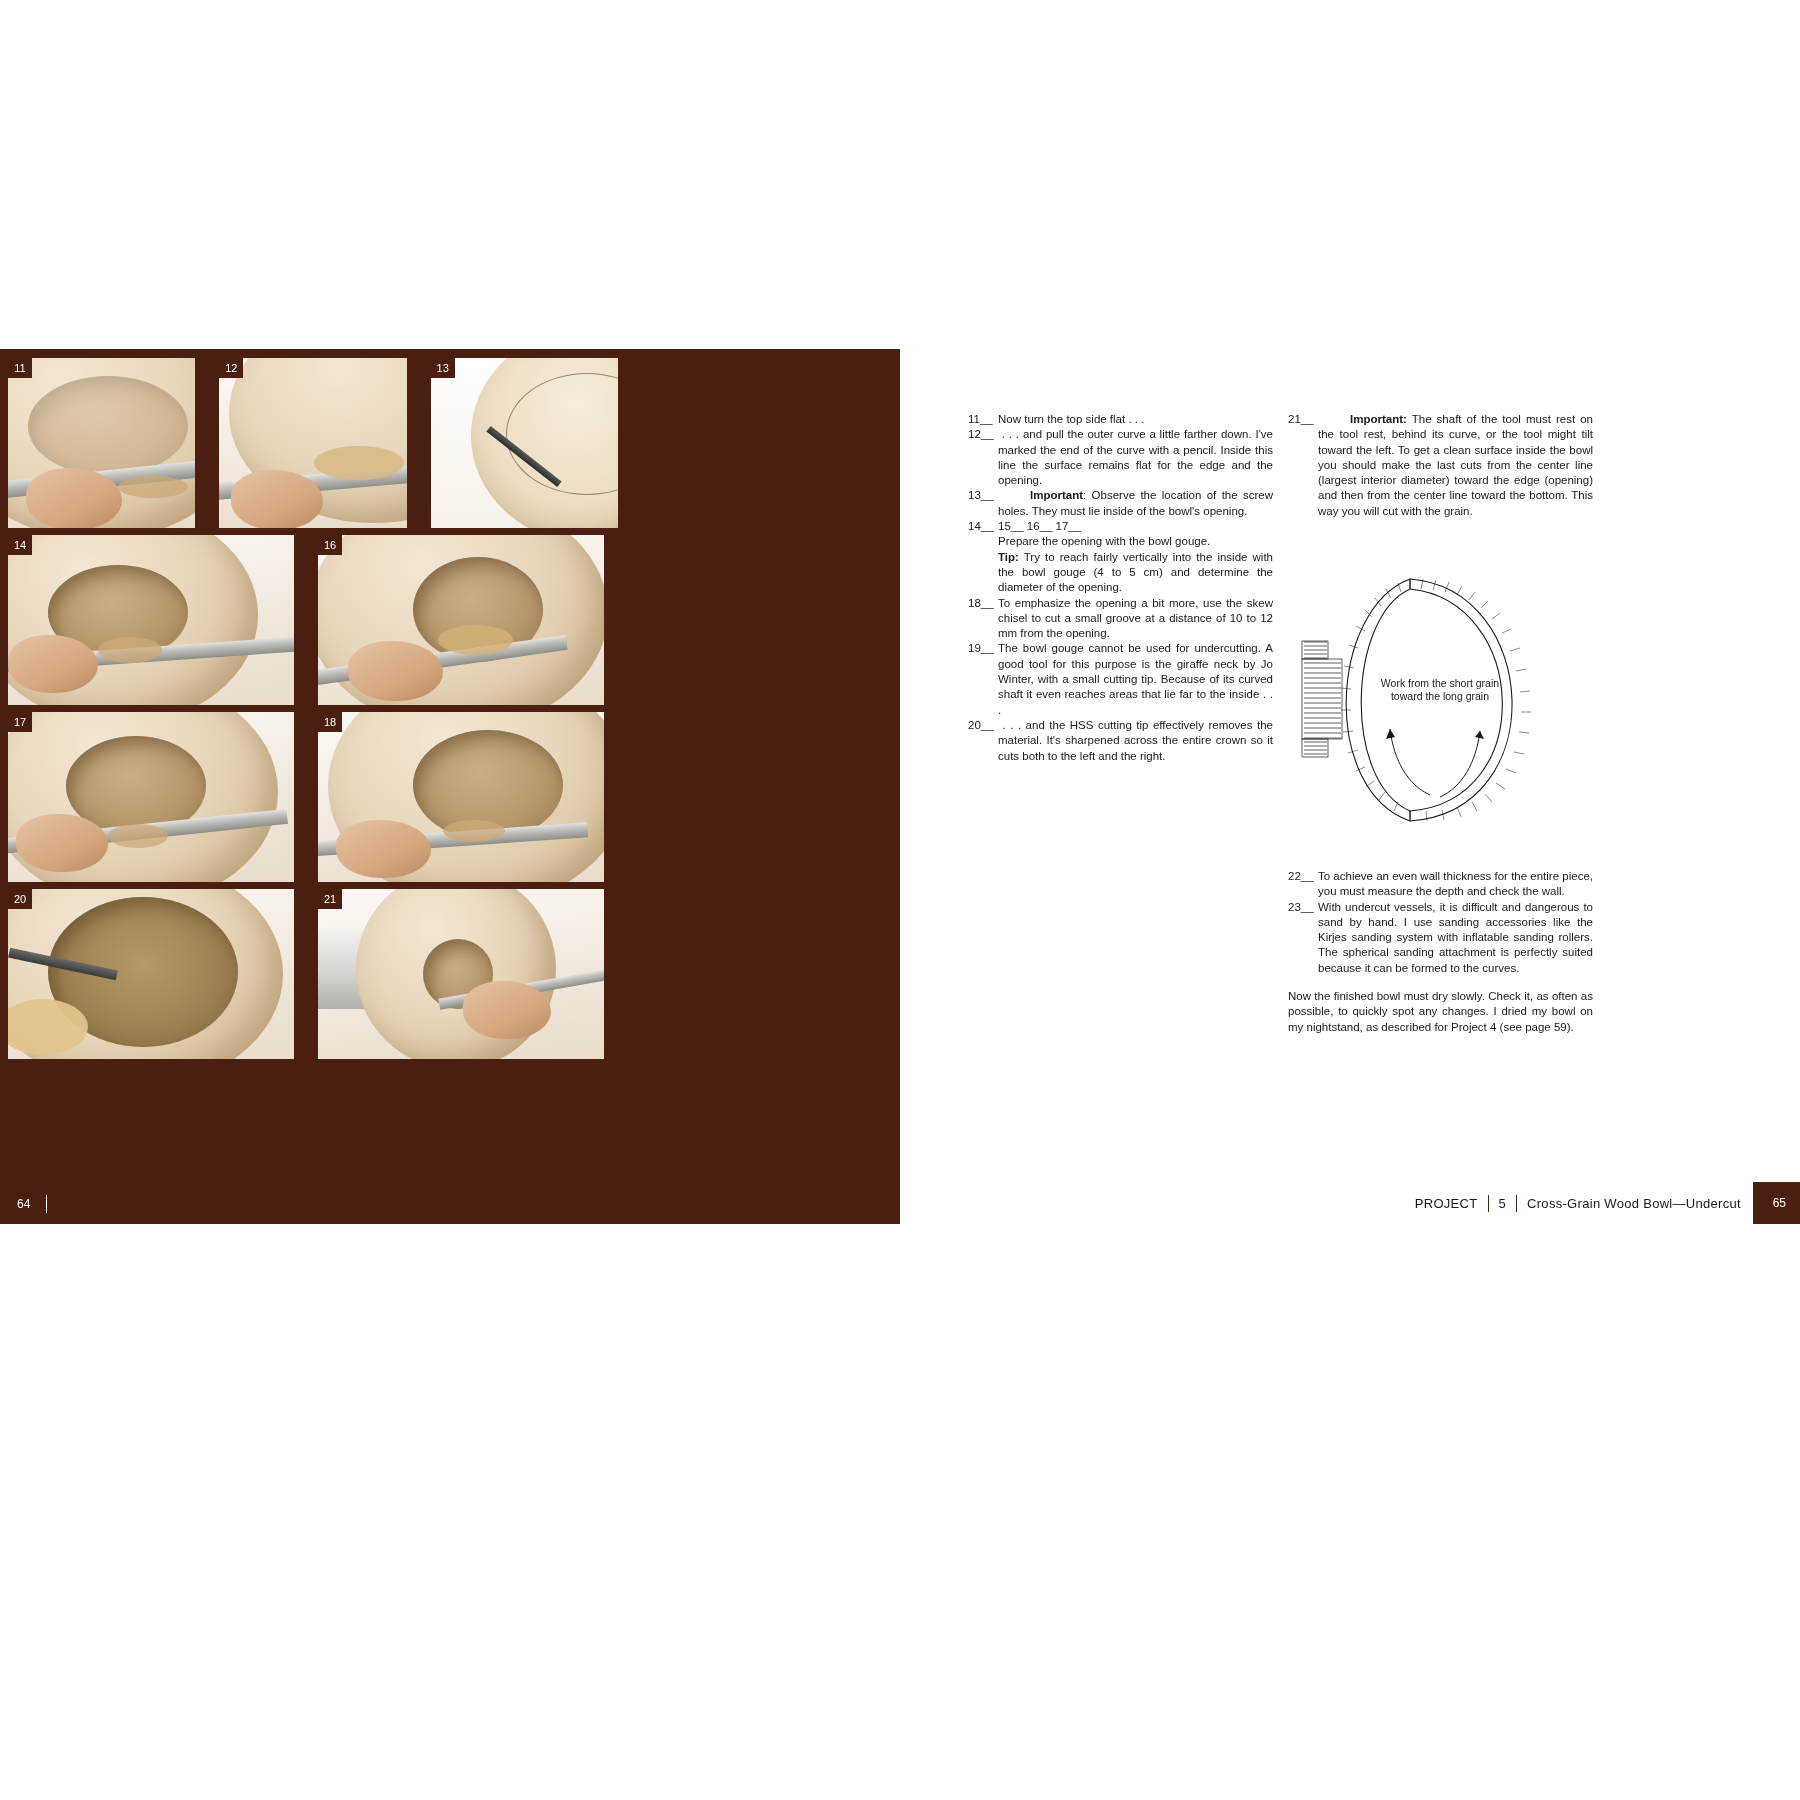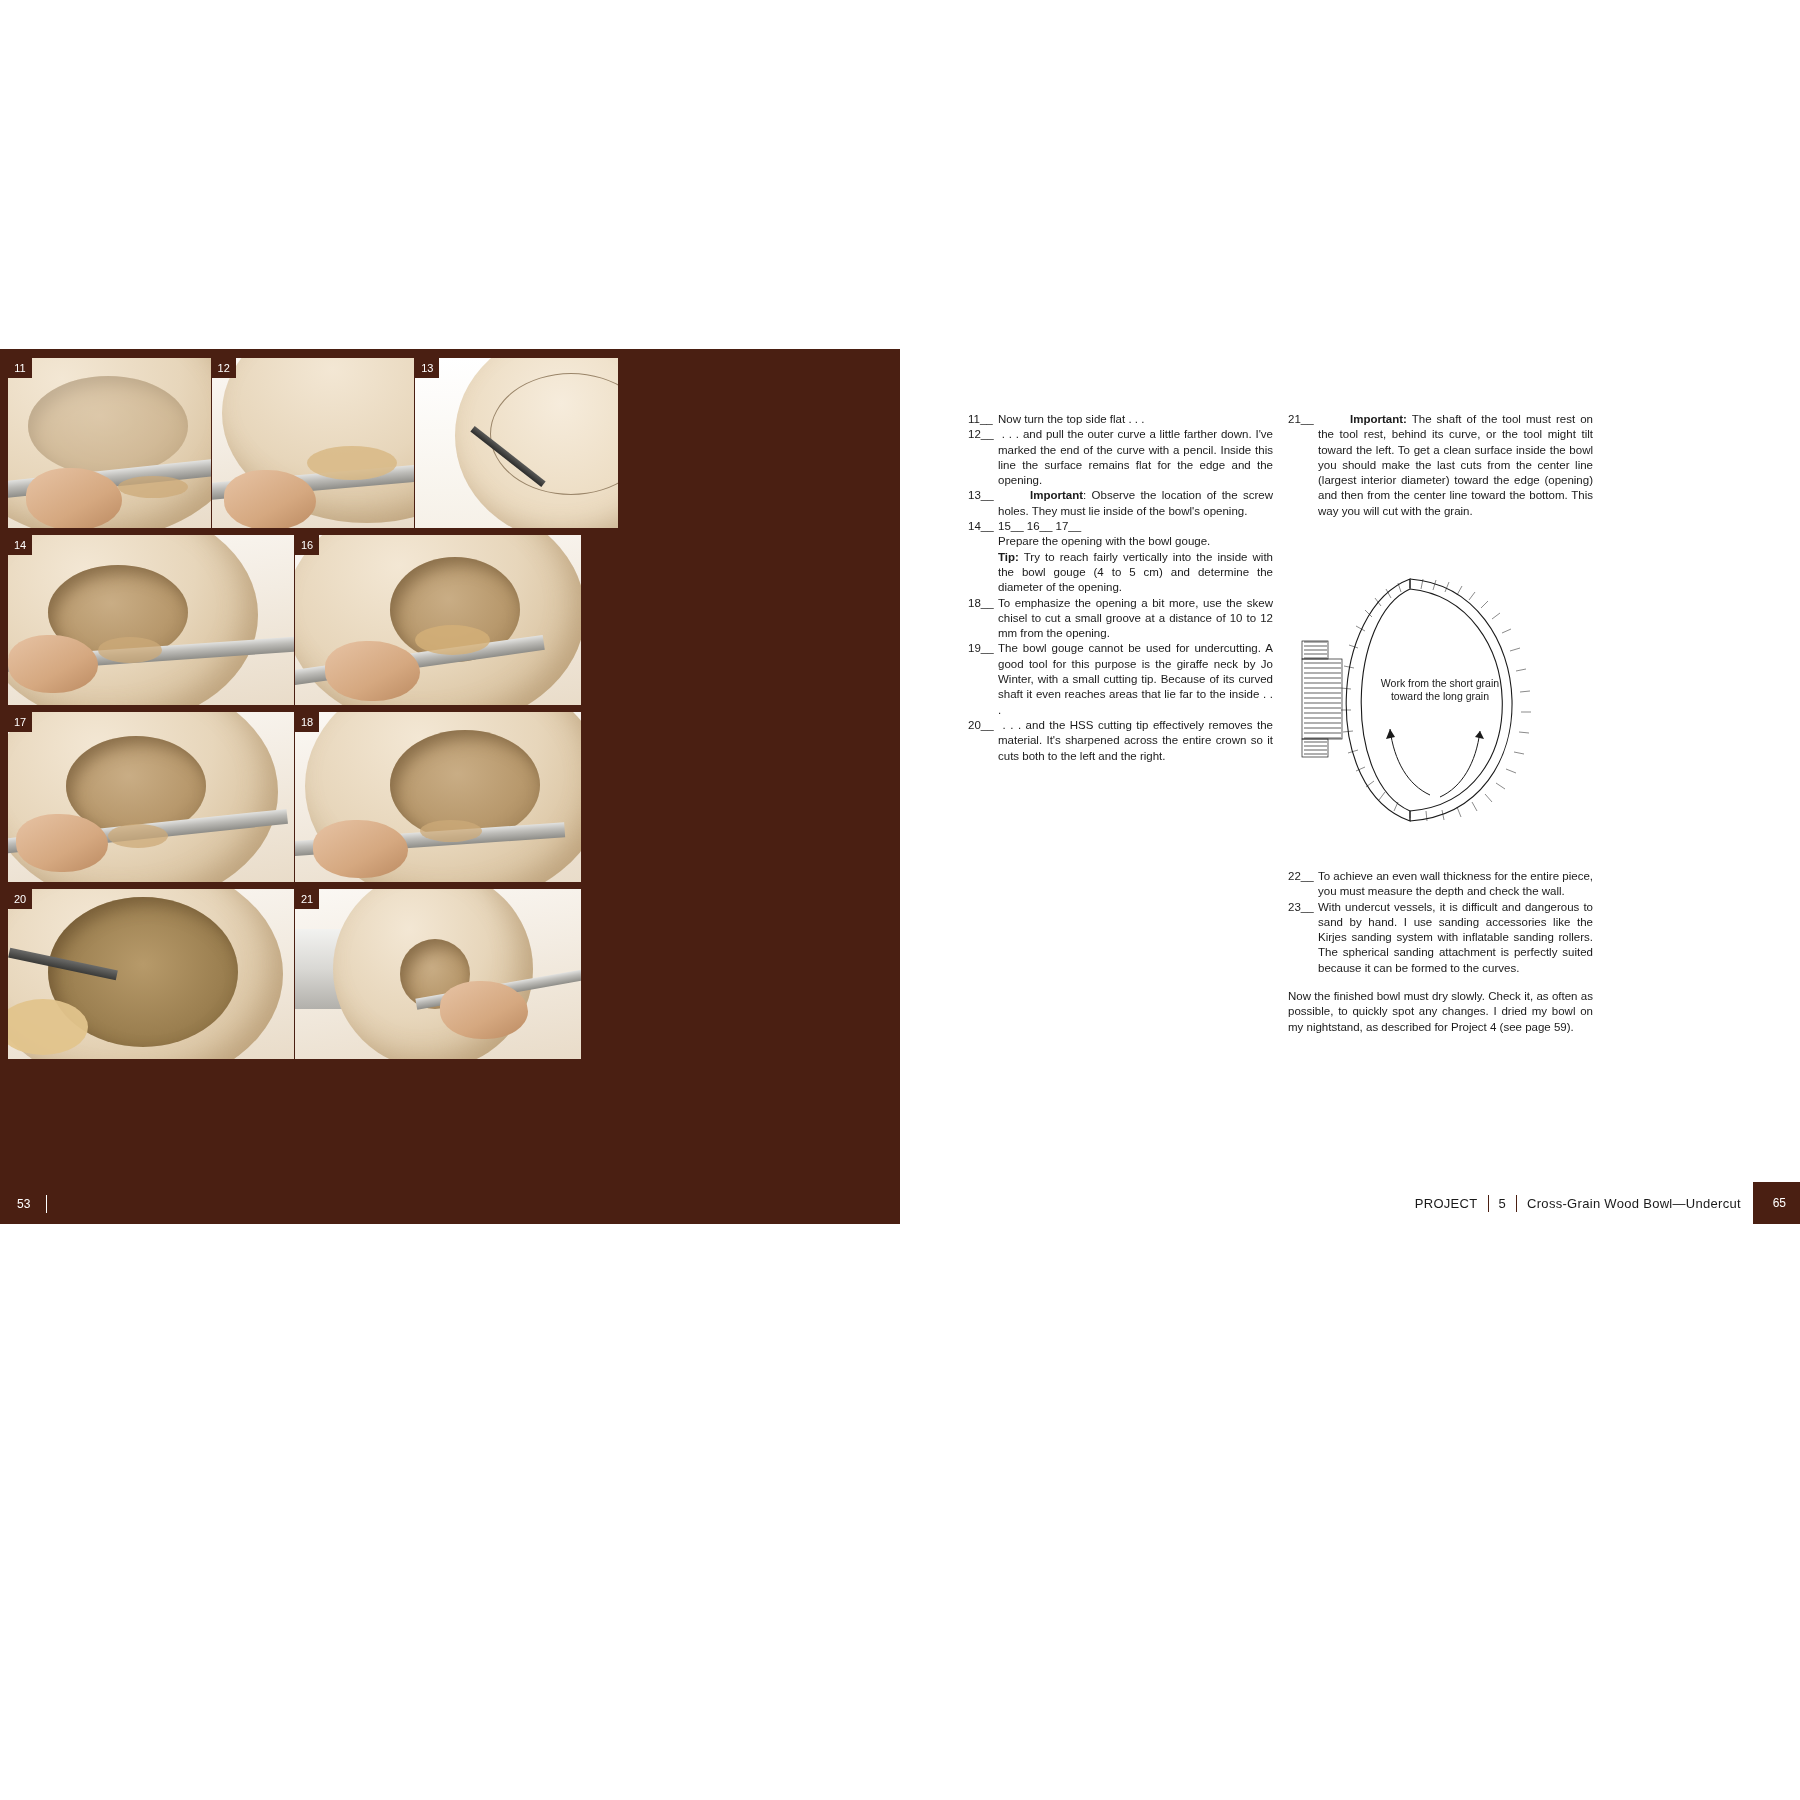--- a/index.html
+++ b/index.html
@@ -36,21 +36,21 @@
 
   .photo-grid {
     position: absolute;
     left: 8px;
     top: 9px;
     width: 610px;
   }
 
   .photo-row {
     display: flex;
-    gap: 1px;
+    gap: 24px;
     margin-bottom: 7px;
   }
 
   .photo-cell {
     position: relative;
     width: 286px;
     height: 170px;
     overflow: hidden;
     background: #e8ddd0;
   }
@@ -345,21 +345,21 @@
       </div>
 
       <div class="photo-row">
         <div style="width:286px;height:170px;"></div>
         <div style="width:286px;height:170px;"></div>
       </div>
 
     </div>
 
     <div class="footer-bar-left"></div>
-    <div class="folio-left">53</div>
+    <div class="folio-left">64</div>
     <div class="folio-rule"></div>
   </div>
 
   <div id="right-page">
 
     <div class="col" id="col-left">
 
       <div class="step">
         <span class="lead">11__</span><span>Now turn the top side flat . . .</span>
       </div>

